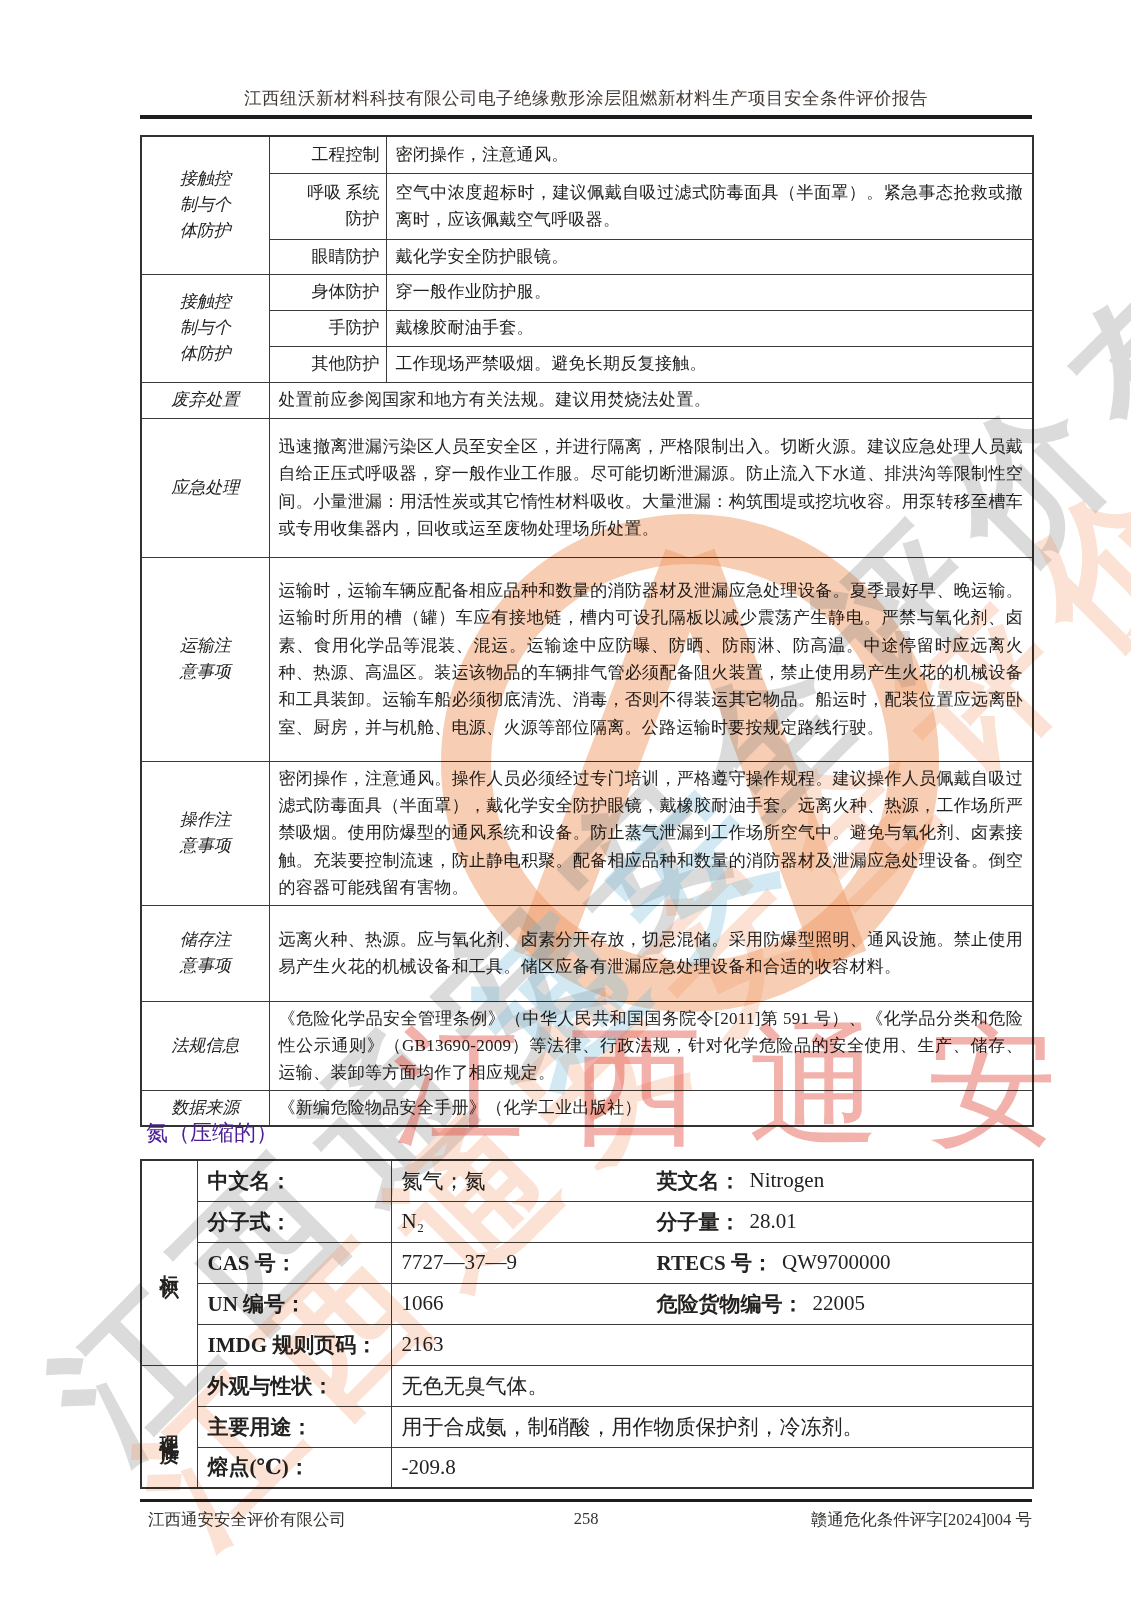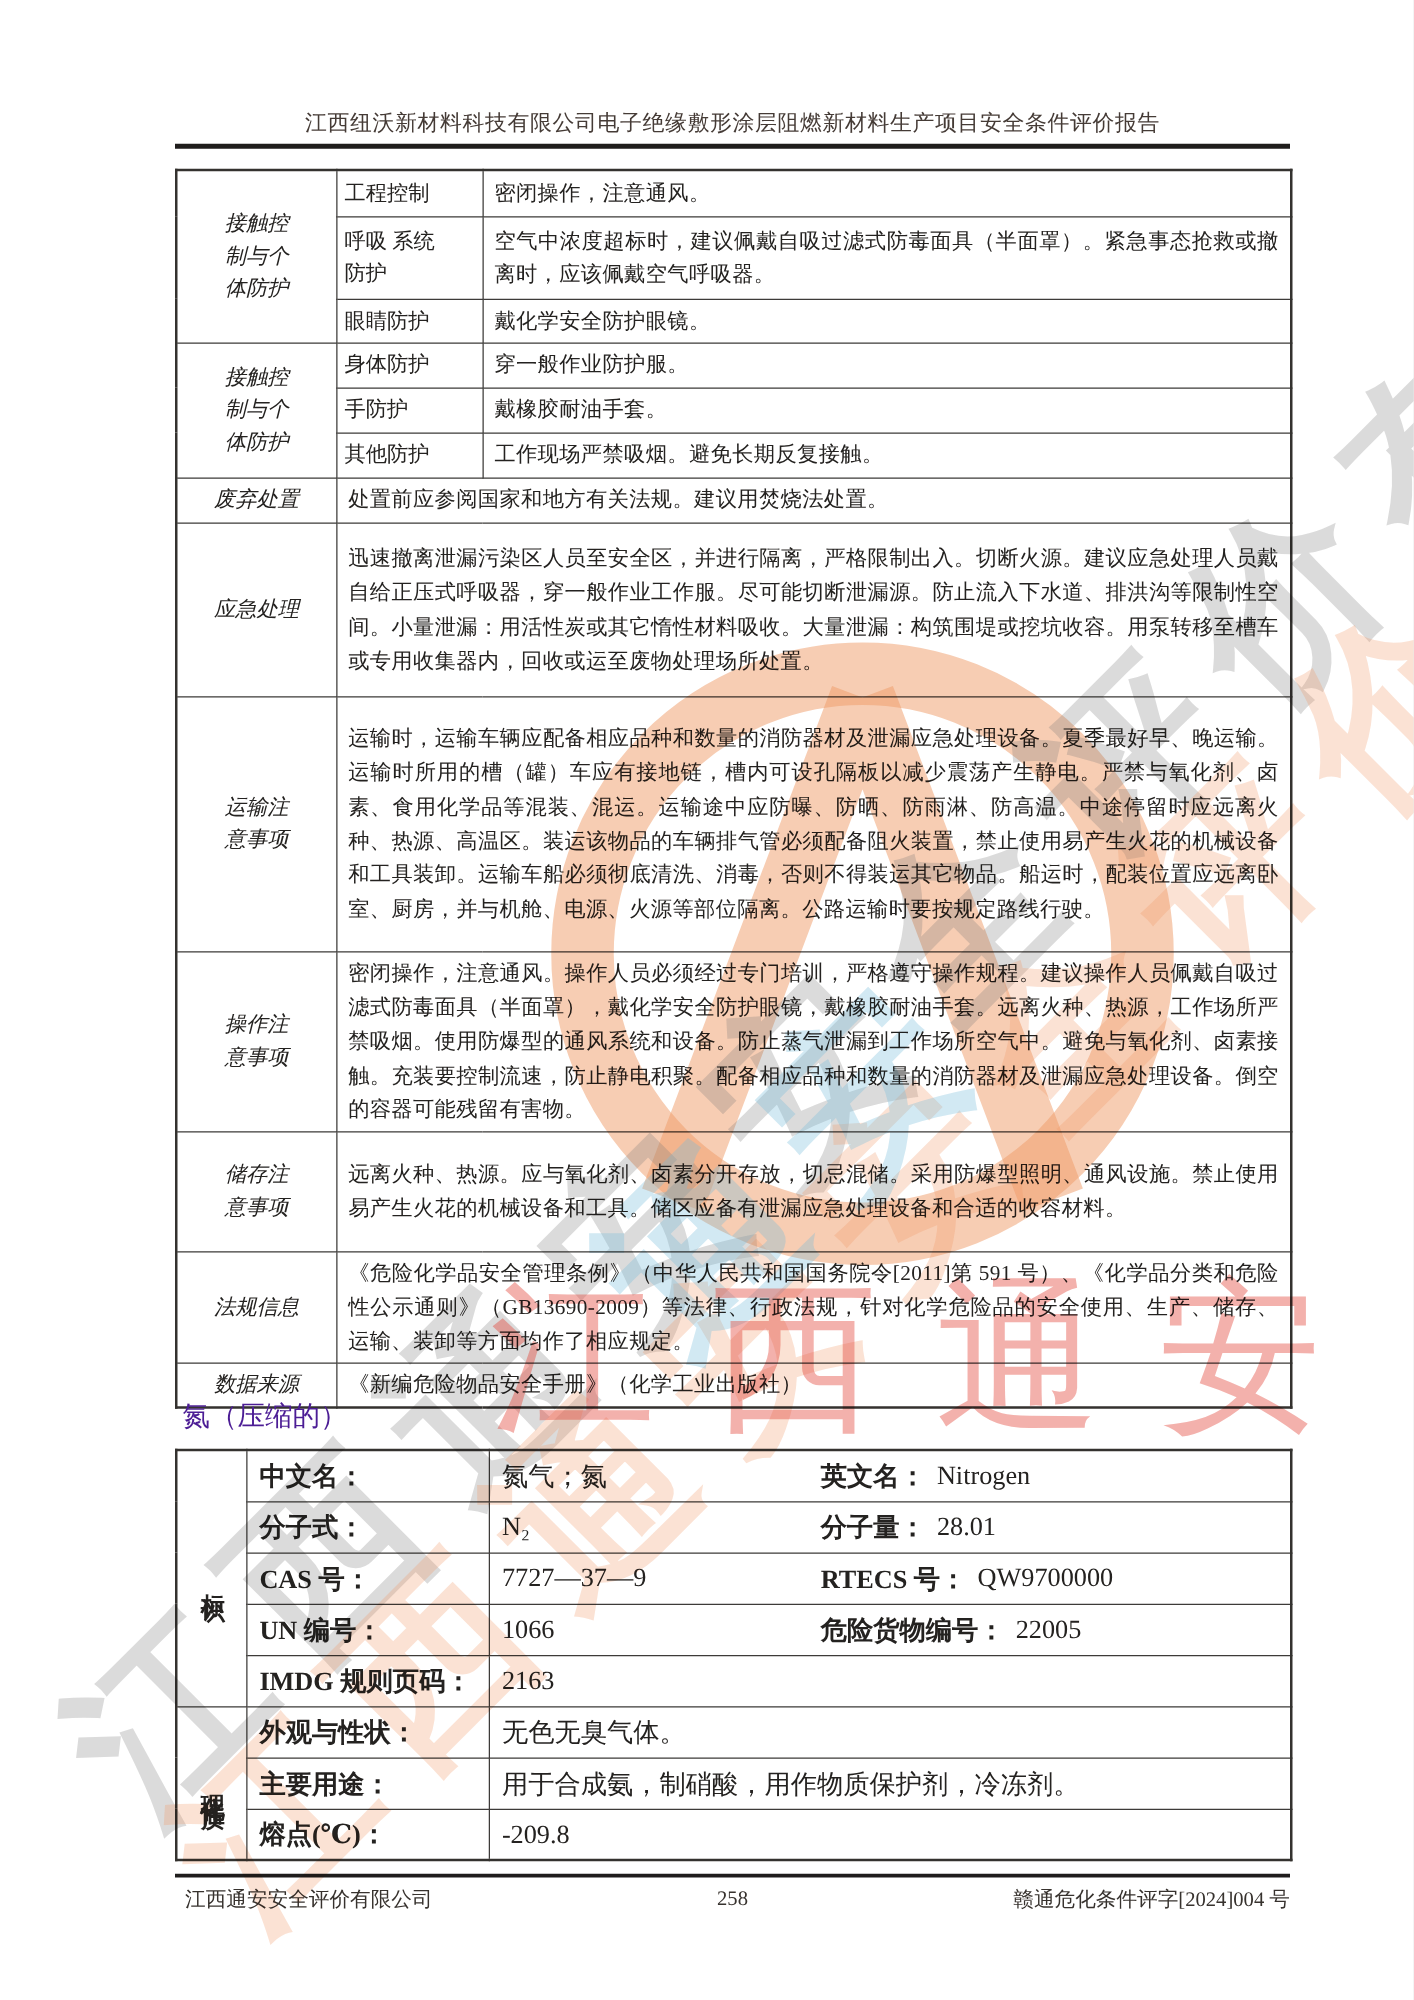--- a/index.html
+++ b/index.html
@@ -12,21 +12,21 @@
   .doc-title{
     position:absolute;left:140px;top:86px;width:892px;text-align:center;
     font-size:17.5px;letter-spacing:.5px;color:#453b36;font-weight:normal;
   }
   .title-rule{position:absolute;left:140px;top:115px;width:892px;height:4px;background:#1f1d1c;}
   table{border-collapse:collapse;table-layout:fixed;}
   .msds{position:absolute;left:140px;top:135px;width:892px;}
   .msds td{border:1.6px solid #3d3b39;font-size:17px;}
   .msds{border:2.2px solid #34322f;}
   td.lab{ text-align:center;vertical-align:middle;white-space:pre-line;line-height:26px;font-style:italic; }
-  td.sub{ text-align:left;vertical-align:middle;white-space:pre-line;line-height:26px;padding:2px 6px;margin-left:34px; }
+  td.sub{ text-align:right;vertical-align:middle;white-space:pre-line;line-height:26px;padding:2px 6px;margin-left:34px; }
   td.txt{
     text-align:justify;vertical-align:middle;line-height:27.4px;padding:3px 9px;
     letter-spacing:.3px;
   }
   .ident{position:absolute;left:140px;top:1159px;width:892px;border:2.2px solid #34322f;}
   .ident td{border:1.6px solid #3d3b39;font-size:21px;}
   td.vgroup{
     text-align:center;vertical-align:middle;font-weight:bold;font-size:19px;
     writing-mode:vertical-rl;text-orientation:upright;letter-spacing:3px;
   }

